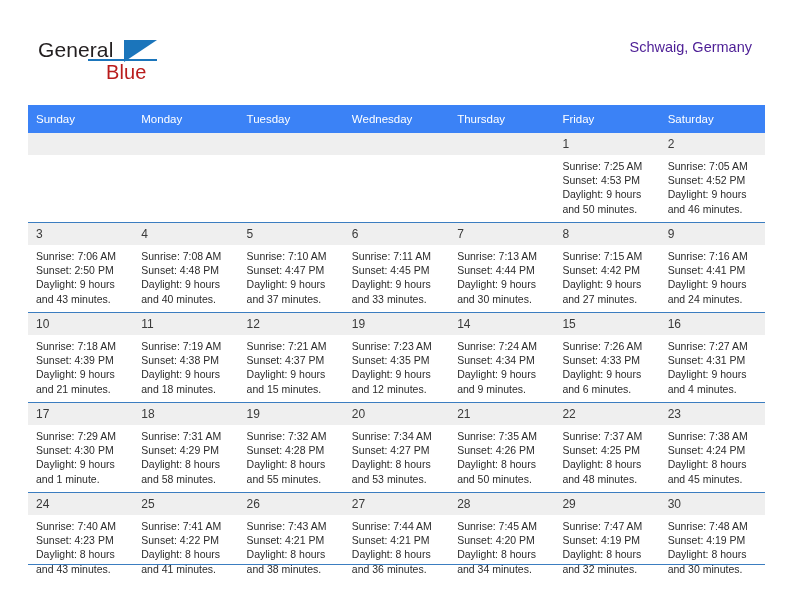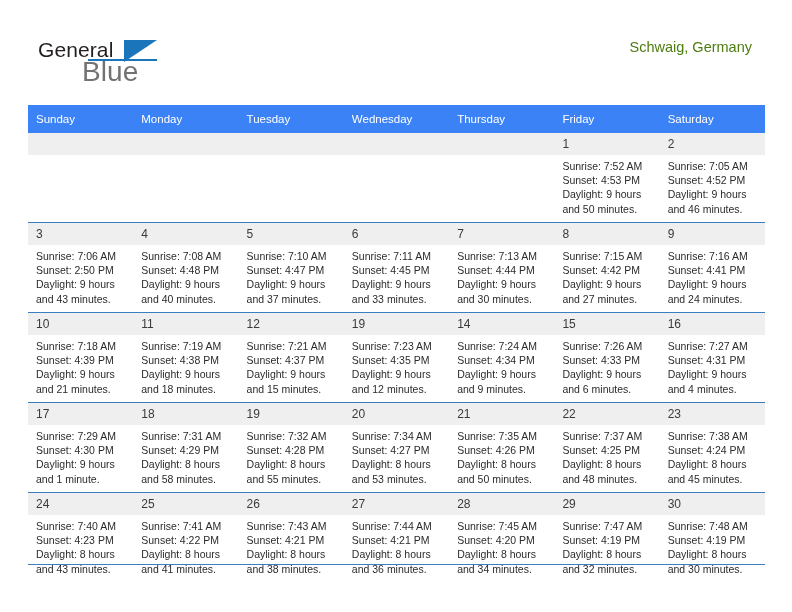--- a/index.html
+++ b/index.html
@@ -39,24 +39,24 @@
     position: absolute;
     left: 0;
     top: 0;
     font-size: 21px;
     color: #231f20;
     letter-spacing: 0.1px;
     line-height: 24px;
   }
   .brand-blue {
     position: absolute;
-    left: 44px;
+    left: 68px;
     top: 22px;
-    font-size: 28px;
-    color: #737373;
+    font-size: 20px;
+    color: #b91c1c;
     letter-spacing: 0.1px;
     line-height: 24px;
   }
   .brand-triangle {
     position: absolute;
     left: 86px;
     top: 2px;
     width: 0;
     height: 0;
     border-left: 33px solid #1b75bb;
@@ -77,21 +77,21 @@
     text-align: right;
   }
   .cal-title {
     font-size: 28px;
     color: #1a1a1a;
     line-height: 34px;
     white-space: nowrap;
   }
   .cal-subtitle {
     font-size: 14.5px;
-    color: #4d7c0f;
+    color: #4c1d95;
     line-height: 20px;
     margin-top: 5px;
     white-space: nowrap;
   }
 
   
   .calendar {
     position: absolute;
     left: 28px;
     top: 105px;
@@ -213,21 +213,21 @@
           </td>
           <td class="empty">
             <span class="daynum"></span>
           </td>
           <td class="empty">
             <span class="daynum"></span>
           </td>
           <td class="filled">
             <span class="daynum">1</span>
             <span class="info">
-              <span>Sunrise: 7:52 AM</span>
+              <span>Sunrise: 7:25 AM</span>
               <span>Sunset: 4:53 PM</span>
               <span>Daylight: 9 hours</span>
               <span>and 50 minutes.</span>
             </span>
           </td>
           <td class="filled">
             <span class="daynum">2</span>
             <span class="info">
               <span>Sunrise: 7:05 AM</span>
               <span>Sunset: 4:52 PM</span>

